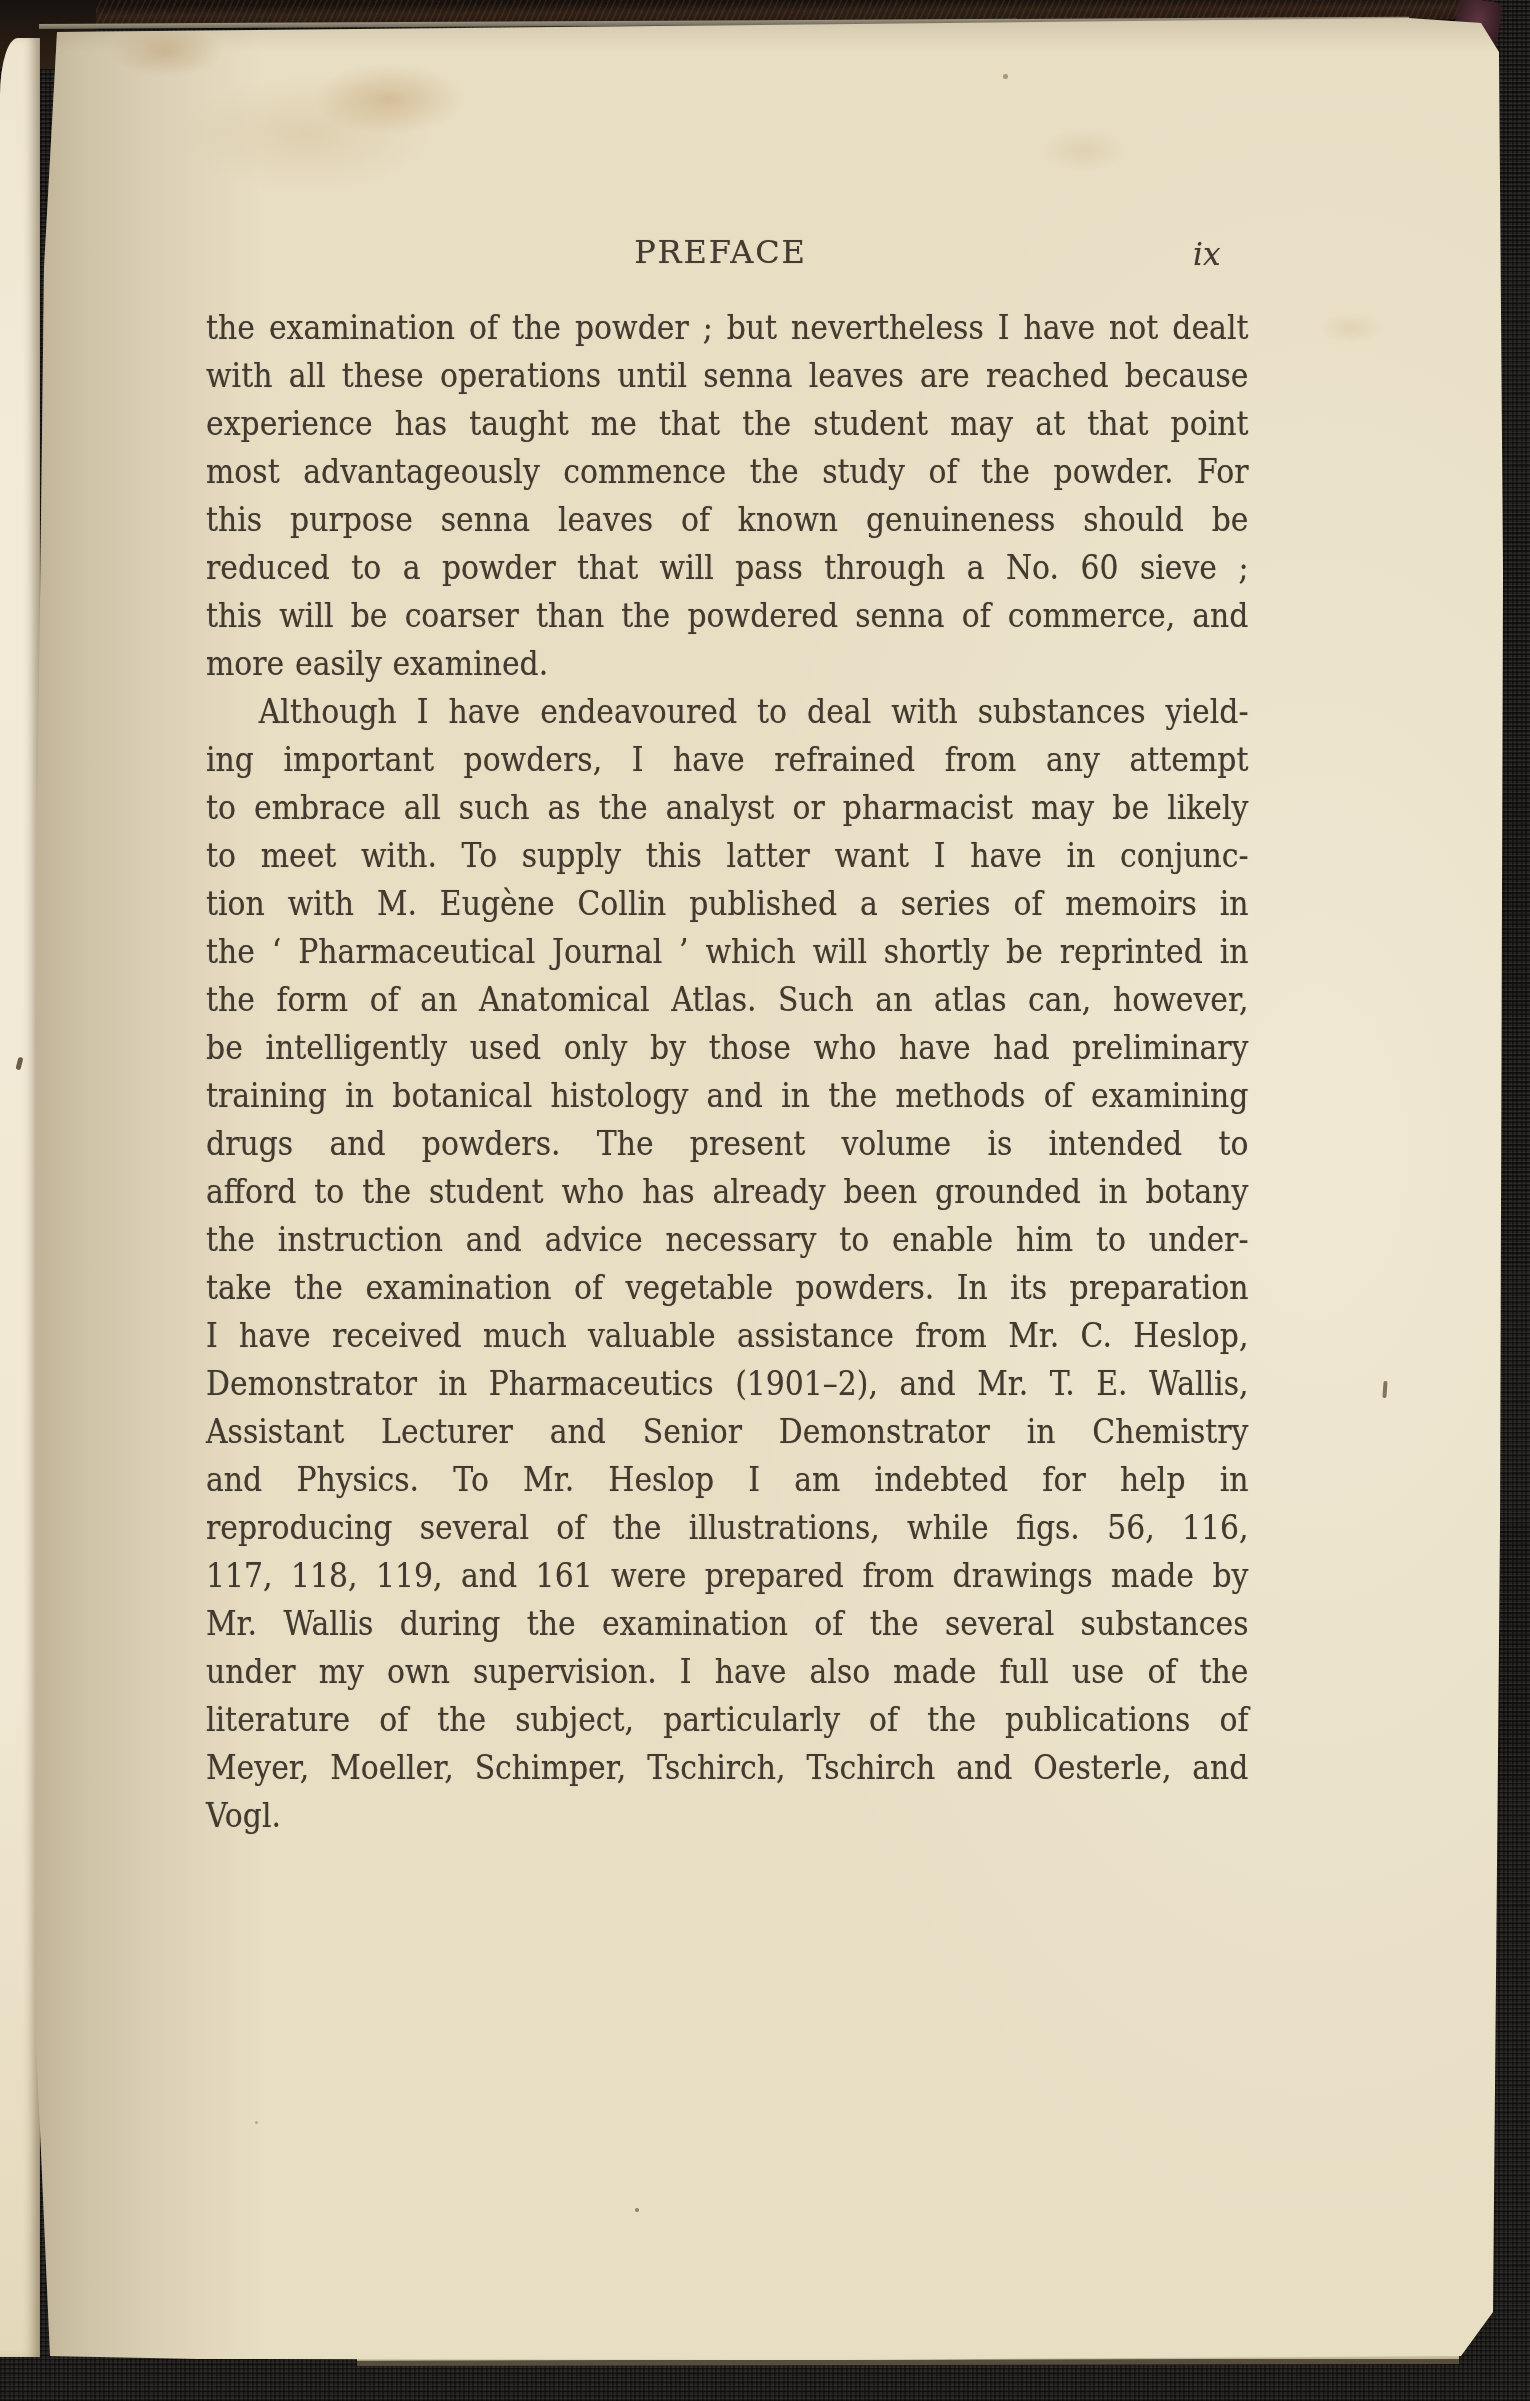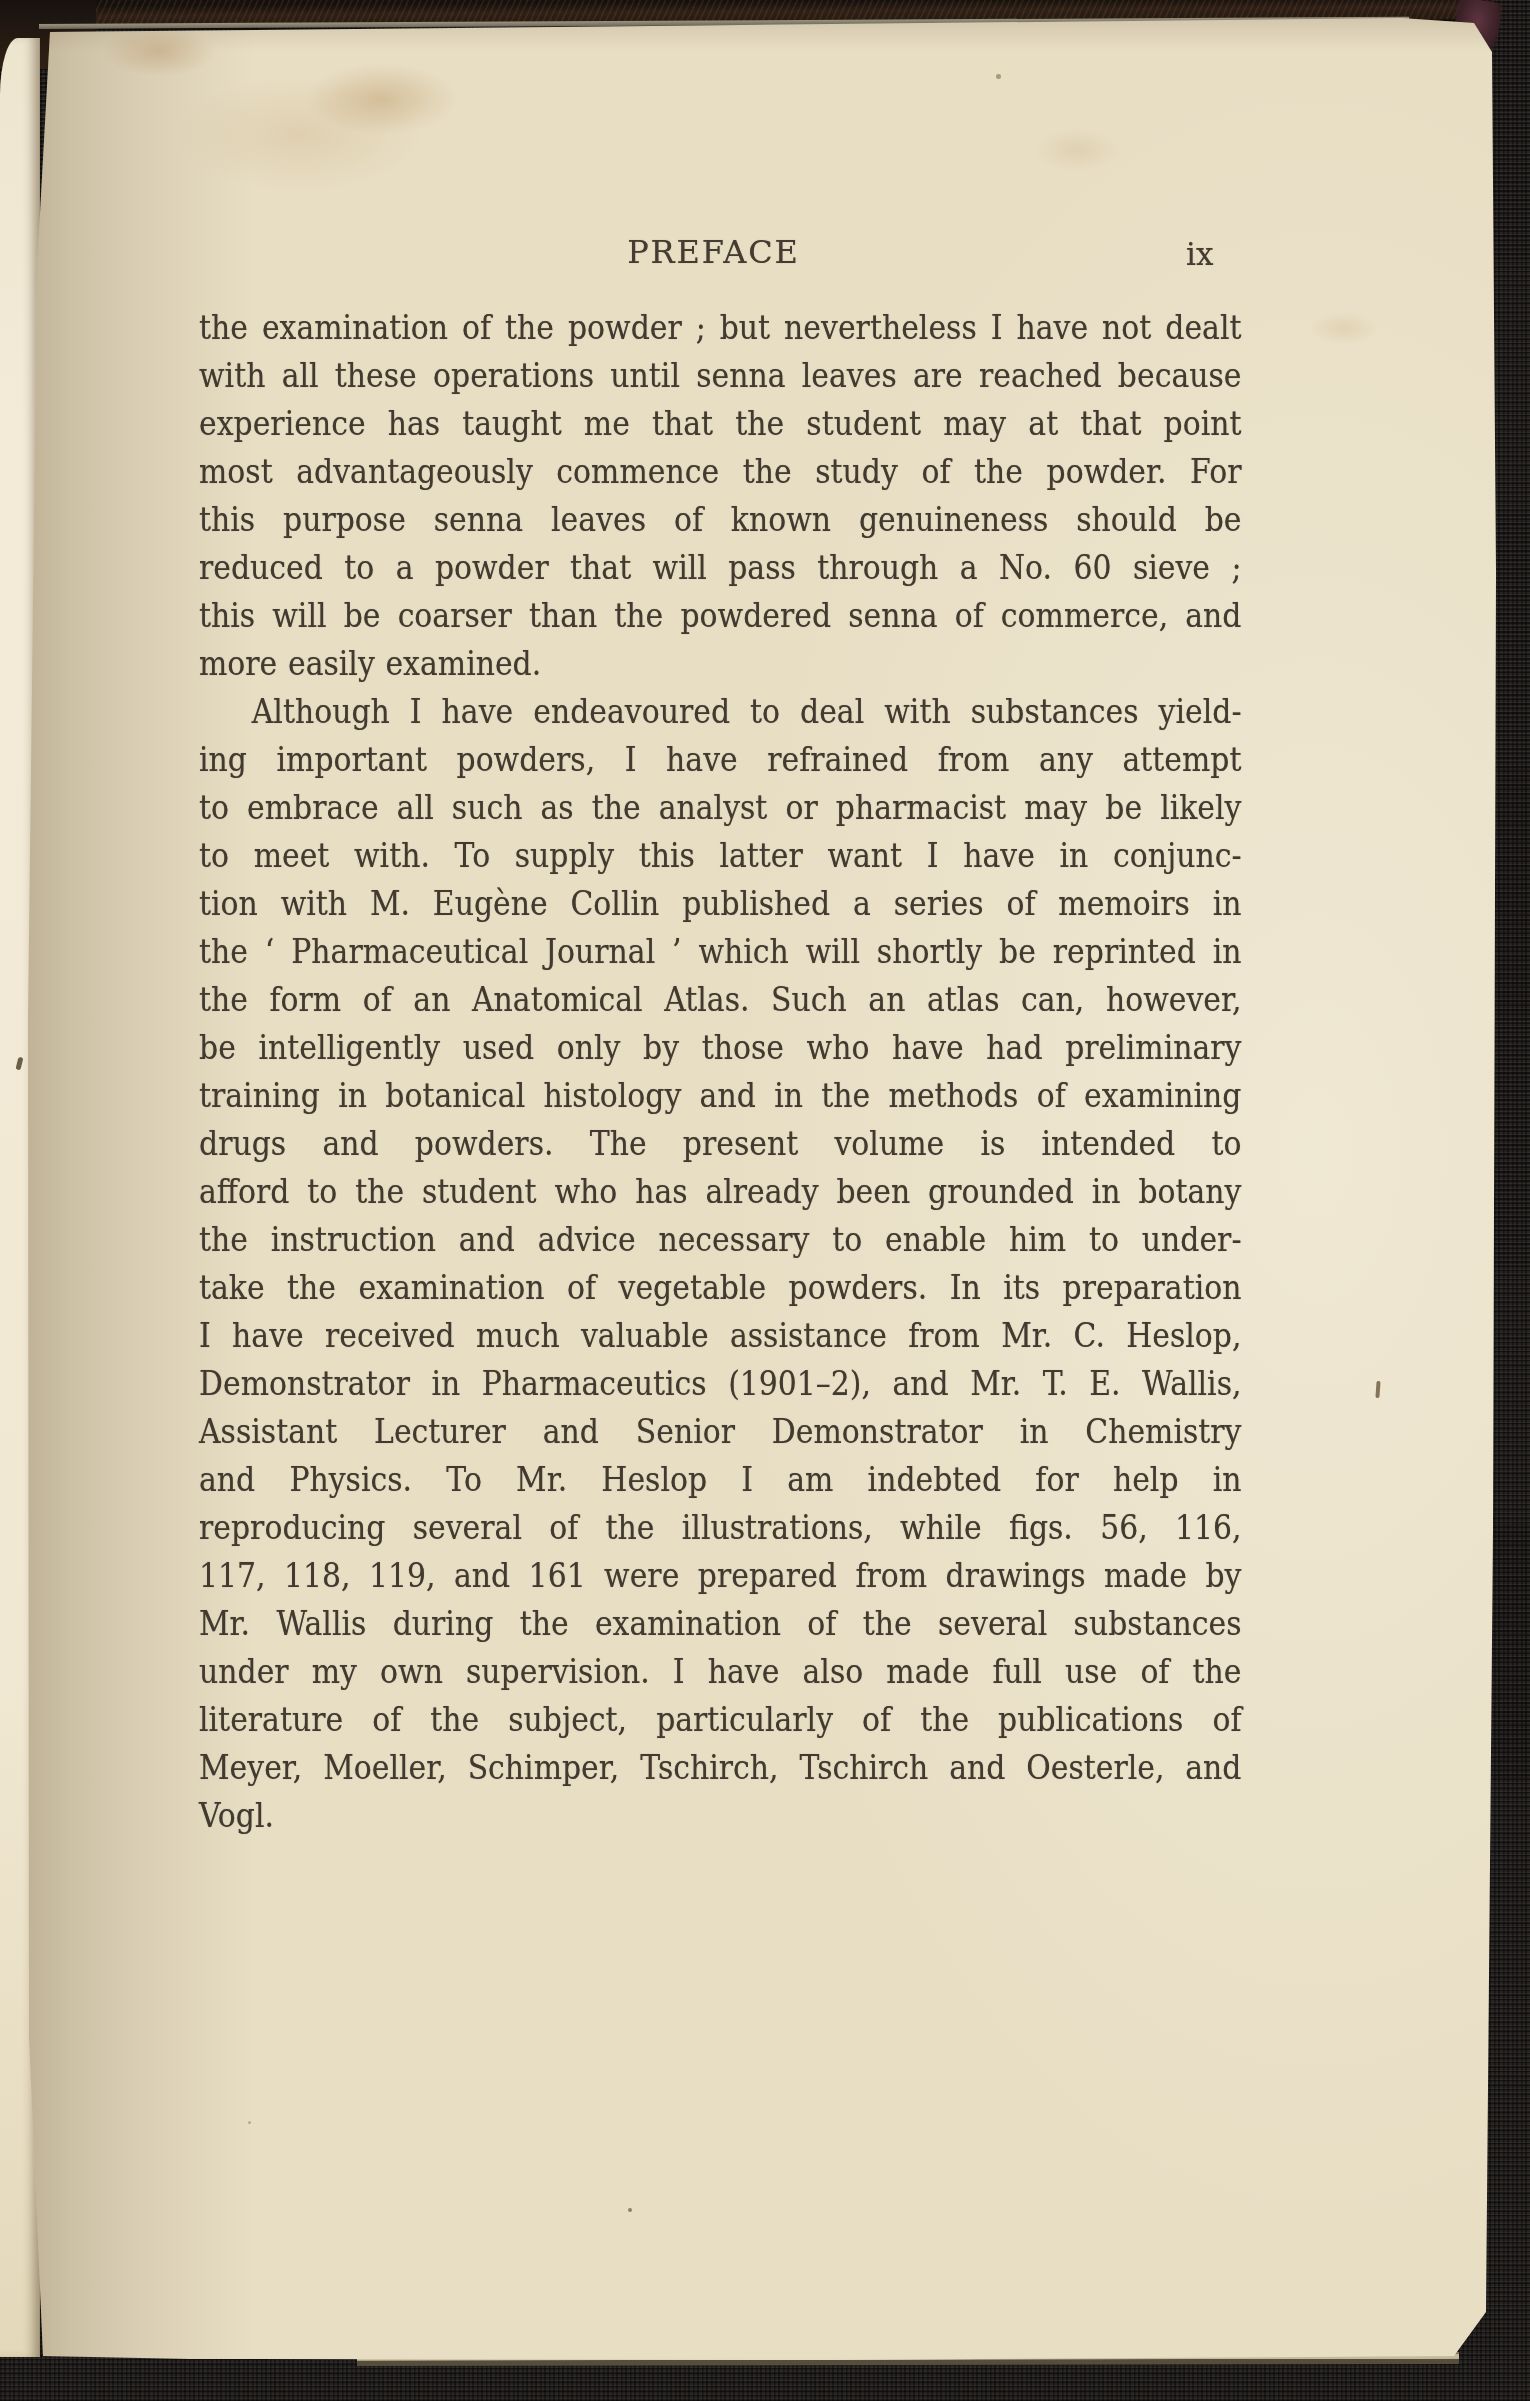--- a/index.html
+++ b/index.html
@@ -68,29 +68,30 @@
       radial-gradient(ellipse 108px 51px at 382px 99px, rgba(181,140,85,0.38), rgba(181,140,85,0) 70%),
       radial-gradient(ellipse 178px 83px at 299px 134px, rgba(181,140,85,0.18), rgba(181,140,85,0) 70%),
       radial-gradient(ellipse 76px 35px at 159px 51px, rgba(170,128,78,0.35), rgba(170,128,78,0) 75%),
       radial-gradient(ellipse 57px 29px at 1077px 150px, rgba(192,162,112,0.22), rgba(192,162,112,0) 75%),
       radial-gradient(ellipse 45px 22px at 1344px 328px, rgba(192,162,112,0.22), rgba(192,162,112,0) 75%),
       linear-gradient(90deg, rgba(92,72,42,0.35) 0px, rgba(92,72,42,0.20) 70px, rgba(92,72,42,0.10) 140px, rgba(92,72,42,0) 255px),
       linear-gradient(180deg, rgba(110,92,60,0.28) 0px, rgba(110,92,60,0) 51px),
       linear-gradient(0deg, rgba(110,92,60,0.26) 0px, rgba(110,92,60,0) 45px),
       radial-gradient(ellipse 796px 1465px at 86% 48%, rgba(255,252,242,0.32), rgba(255,252,242,0) 75%),
       linear-gradient(#e8dec4,#e8dec4);
+    margin-left: 7px;
   }
   .page-title{
     position:absolute;left:191px;top:233px;width:1045px;
     text-align:center;font-size:32px;letter-spacing:1.9px;
     color:#453c31;text-shadow:0 0 0.8px rgba(69,60,49,0.55);
   }
   .page-number{
     position:absolute;left:1186px;top:236px;
-    font-size:31px;color:#453c31;text-shadow:0 0 0.8px rgba(69,60,49,0.55);
+    font-size:31px;color:#453c31;text-shadow:0 0 0.8px rgba(69,60,49,0.55);font-style:italic;
   }
   .text-block{
     position:absolute;left:199px;top:303px;width:1186px;
     transform:scaleX(0.879);transform-origin:0 0;
     color:#423a2f;font-size:34px;
     text-shadow:0 0 0.9px rgba(66,58,47,0.5);
   }
   .ln{
     height:48px;line-height:48px;white-space:nowrap;
     text-align:justify;text-align-last:justify;

